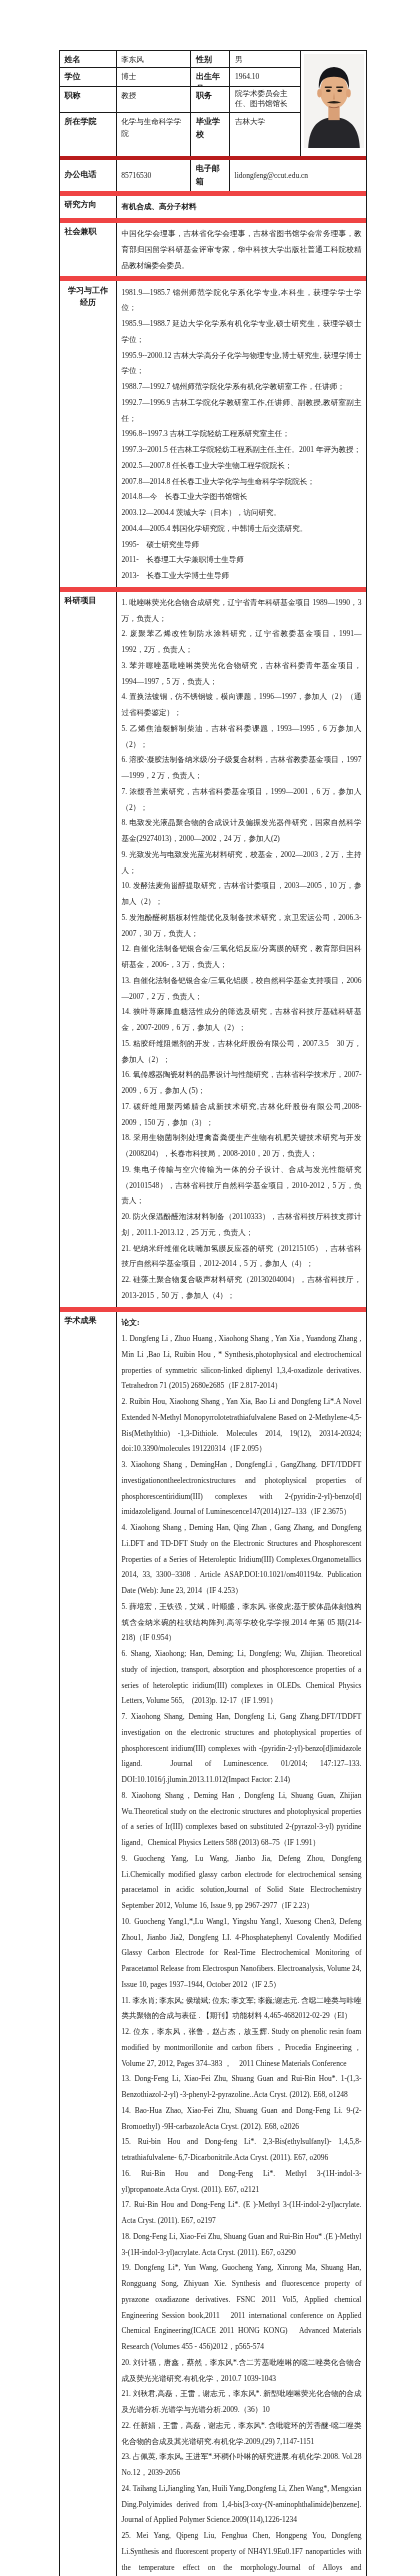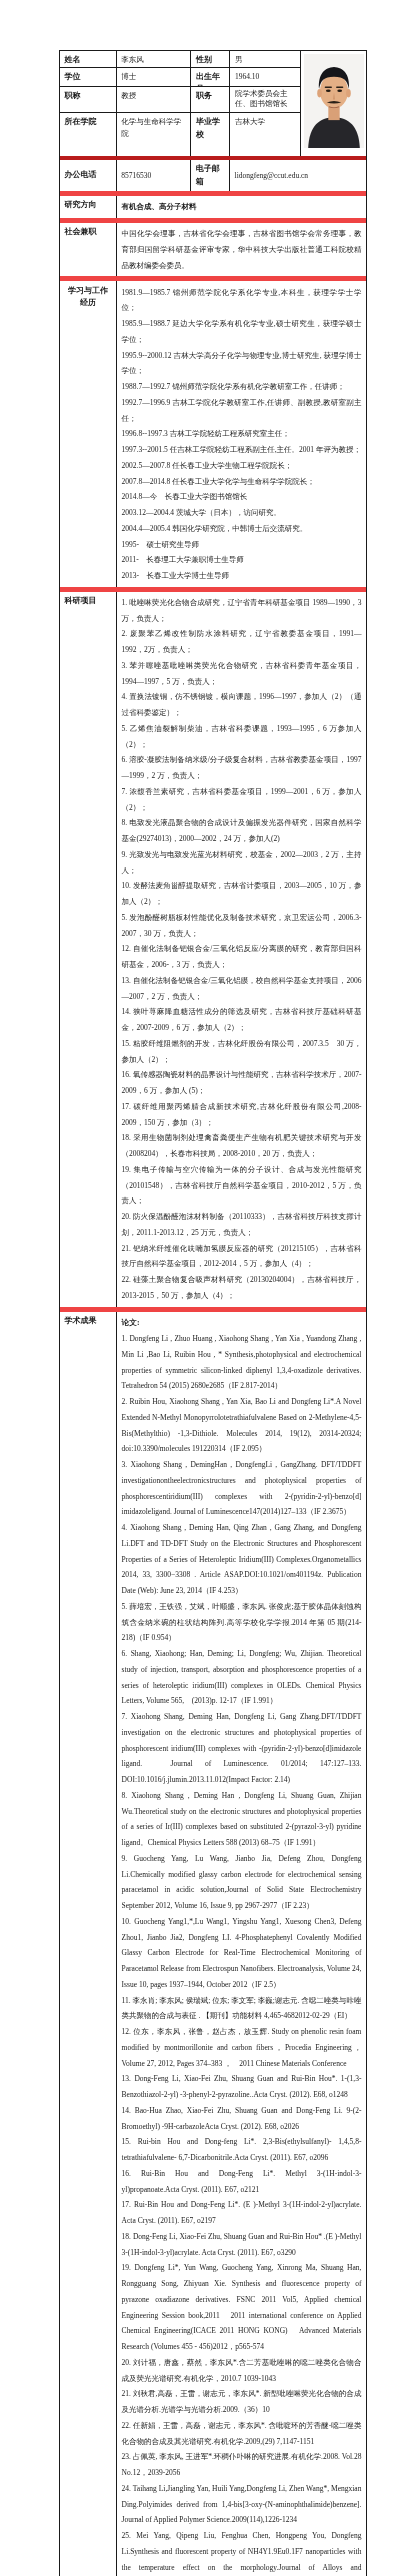--- a/index.html
+++ b/index.html
@@ -196,21 +196,21 @@
         <div class="entry">21. 钯纳米纤维催化呋喃加氢膜反应器的研究（201215105），吉林省科技厅自然科学基金项目，2012-2014，5 万，参加人（4）；</div>
         <div class="entry">22. 硅藻土聚合物复合吸声材料研究（20130204004），吉林省科技厅，2013-2015，50 万，参加人（4）；</div>
       </div>
   </div>
 
   <div class="row">
     <div class="cell label br label-col">学术成果</div>
     <div class="cell content content-col">
       <div class="section-heading">论文:</div>
       <div>
-          <div class="entry">1. Dongfeng Li , Zhuo Huang , Xiaohong Shang , Yan Xia , Yuandong Zhang , Min Li ,Bao Li, Ruibin Hou , * Synthesis,photophysical and electrochemical properties of symmetric silicon-linked diphenyl 1,3,4-oxadizole derivatives. Tetrahedron 54 (2015) 2680e2685（IF 2.817-2014）</div>
+          <div class="entry">1. Dongfeng Li , Zhuo Huang , Xiaohong Shang , Yan Xia , Yuandong Zhang , Min Li ,Bao Li, Ruibin Hou , * Synthesis,photophysical and electrochemical properties of symmetric silicon-linked diphenyl 1,3,4-oxadizole derivatives. Tetrahedron 71 (2015) 2680e2685（IF 2.817-2014）</div>
           <div class="entry">2. Ruibin Hou, Xiaohong Shang , Yan Xia, Bao Li and Dongfeng Li*.A Novel Extended N-Methyl Monopyrrolotetrathiafulvalene Based on 2-Methylene-4,5-Bis(Methylthio) -1,3-Dithiole. Molecules 2014, 19(12), 20314-20324; doi:10.3390/molecules 191220314（IF 2.095）</div>
           <div class="entry">3. Xiaohong Shang , DemingHan , DongfengLi , GangZhang. DFT/TDDFT investigationontheelectronicstructures and photophysical properties of phosphorescentiridium(III) complexes with 2-(pyridin-2-yl)-benzo[d] imidazoleligand. Journal of Luminescence147(2014)127–133（IF 2.3675）</div>
           <div class="entry">4. Xiaohong Shang , Deming Han, Qing Zhan , Gang Zhang, and Dongfeng Li.DFT and TD-DFT Study on the Electronic Structures and Phosphorescent Properties of a Series of Heteroleptic Iridium(III) Complexes.Organometallics 2014, 33, 3300−3308 . Article ASAP.DOI:10.1021/om401194z. Publication Date (Web): June 23, 2014（IF 4.253）</div>
           <div class="entry">5. 薛培宏，王铁强，艾斌，叶顺盛，李东风. 张俊虎;基于胶体晶体刻蚀构筑含金纳米碗的柱状结构阵列.高等学校化学学报.2014 年第 05 期(214-218)（IF 0.954）</div>
           <div class="entry">6. Shang, Xiaohong; Han, Deming; Li, Dongfeng; Wu, Zhijian. Theoretical study of injection, transport, absorption and phosphorescence properties of a series of heteroleptic iridium(III) complexes in OLEDs. Chemical Physics Letters, Volume 565,　(2013)p. 12-17（IF 1.991）</div>
           <div class="entry">7. Xiaohong Shang, Deming Han, Dongfeng Li, Gang Zhang.DFT/TDDFT investigation on the electronic structures and photophysical properties of phosphorescent iridium(III) complexes with -(pyridin-2-yl)-benzo[d]imidazole ligand.　Journal of Luminescence. 01/2014; 147:127–133. DOI:10.1016/j.jlumin.2013.11.012(Impact Factor: 2.14)</div>
           <div class="entry">8. Xiaohong Shang , Deming Han , Dongfeng Li, Shuang Guan, Zhijian Wu.Theoretical study on the electronic structures and photophysical properties of a series of Ir(III) complexes based on substituted 2-(pyrazol-3-yl) pyridine ligand。Chemical Physics Letters 588 (2013) 68–75（IF 1.991）</div>
           <div class="entry">9. Guocheng Yang, Lu Wang, Jianbo Jia, Defeng Zhou, Dongfeng Li.Chemically modified glassy carbon electrode for electrochemical sensing paracetamol in acidic solution,Journal of Solid State Electrochemistry September 2012, Volume 16, Issue 9, pp 2967-2977（IF 2.23）</div>
           <div class="entry">10. Guocheng Yang1,*,Lu Wang1, Yingshu Yang1, Xuesong Chen3, Defeng Zhou1, Jianbo Jia2, Dongfeng LI. 4-Phosphatephenyl Covalently Modified Glassy Carbon Electrode for Real-Time Electrochemical Monitoring of Paracetamol Release from Electrospun Nanofibers. Electroanalysis, Volume 24, Issue 10, pages 1937–1944, October 2012（IF 2.5）</div>
           <div class="entry">11. 李永肖; 李东风; 侯瑞斌; 位东; 李文军; 李巍;谢志元. 含噁二唑类与咔唑类共聚物的合成与表征 . 【期刊】功能材料 4,465-4682012-02-29（EI）</div>

